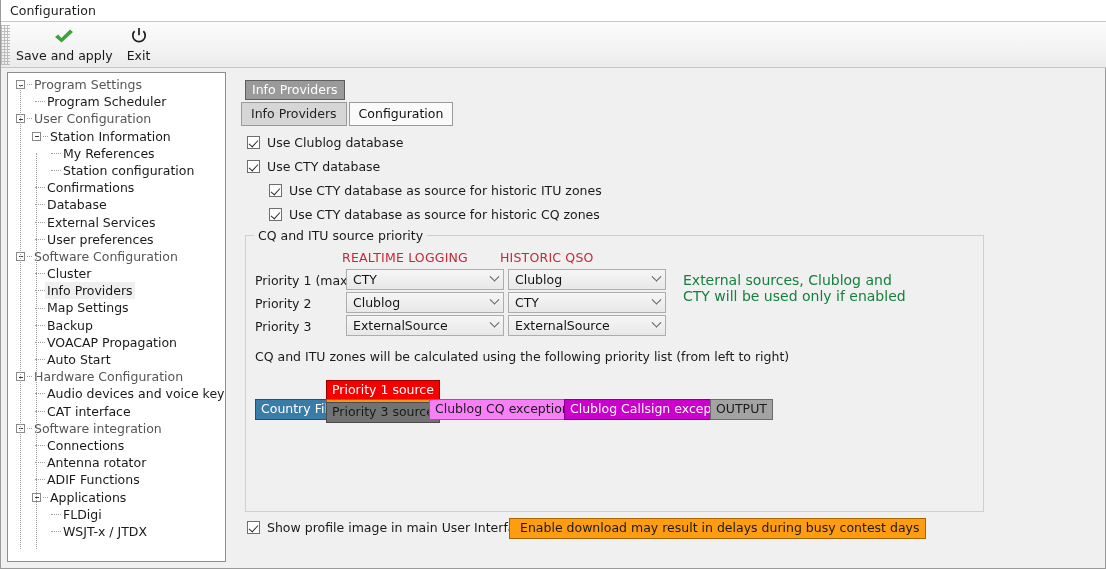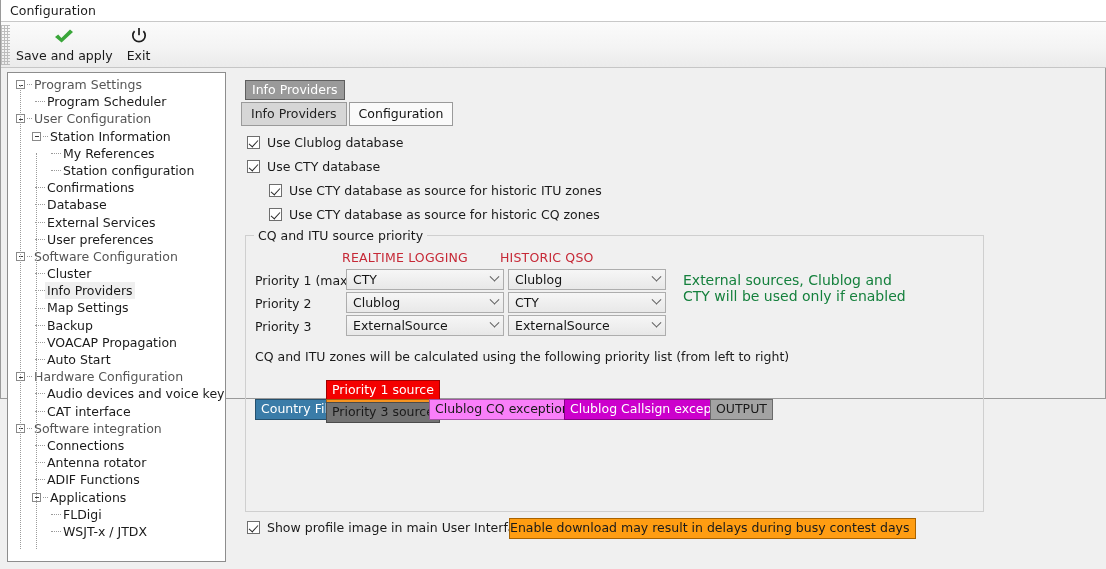--- a/index.html
+++ b/index.html
@@ -7,21 +7,21 @@
     margin: 0; padding: 0;
     width: 1106px; height: 569px;
     overflow: hidden;
     background: #f0f0f0;
     font-family: "DejaVu Sans", "Liberation Sans", sans-serif;
     font-size: 12px;
     color: #1a1a1a;
   }
   #app {
     position: relative;
-    width: 1106px; height: 399px;
+    width: 1106px; height: 569px;
     background: #f0f0f0;
     border: 1px solid #9a9a9a;
     border-top: none;
   }
 
   
   .titlebar {
     position: absolute; left: 0; top: 0;
     width: 1106px; height: 22px;
     background: #ffffff;
@@ -191,21 +191,21 @@
     white-space: nowrap;
     border: 1px solid rgba(0,0,0,.35);
     cursor: default;
   }
 
   .warnbox {
     position: absolute;
     background: #FF9D12; color: #1a1a1a;
     border: 1px solid #a86200;
     font-size: 12.5px; line-height: 16px;
-    padding: 1px 5px 2px 0; white-space: nowrap;
+    padding: 1px 5px 2px 10px; white-space: nowrap;
   }
 </style>
 </head>
 <body>
 
 <div id="app">
 
   <div class="titlebar">
     <span class="title">Configuration</span>
   </div>

